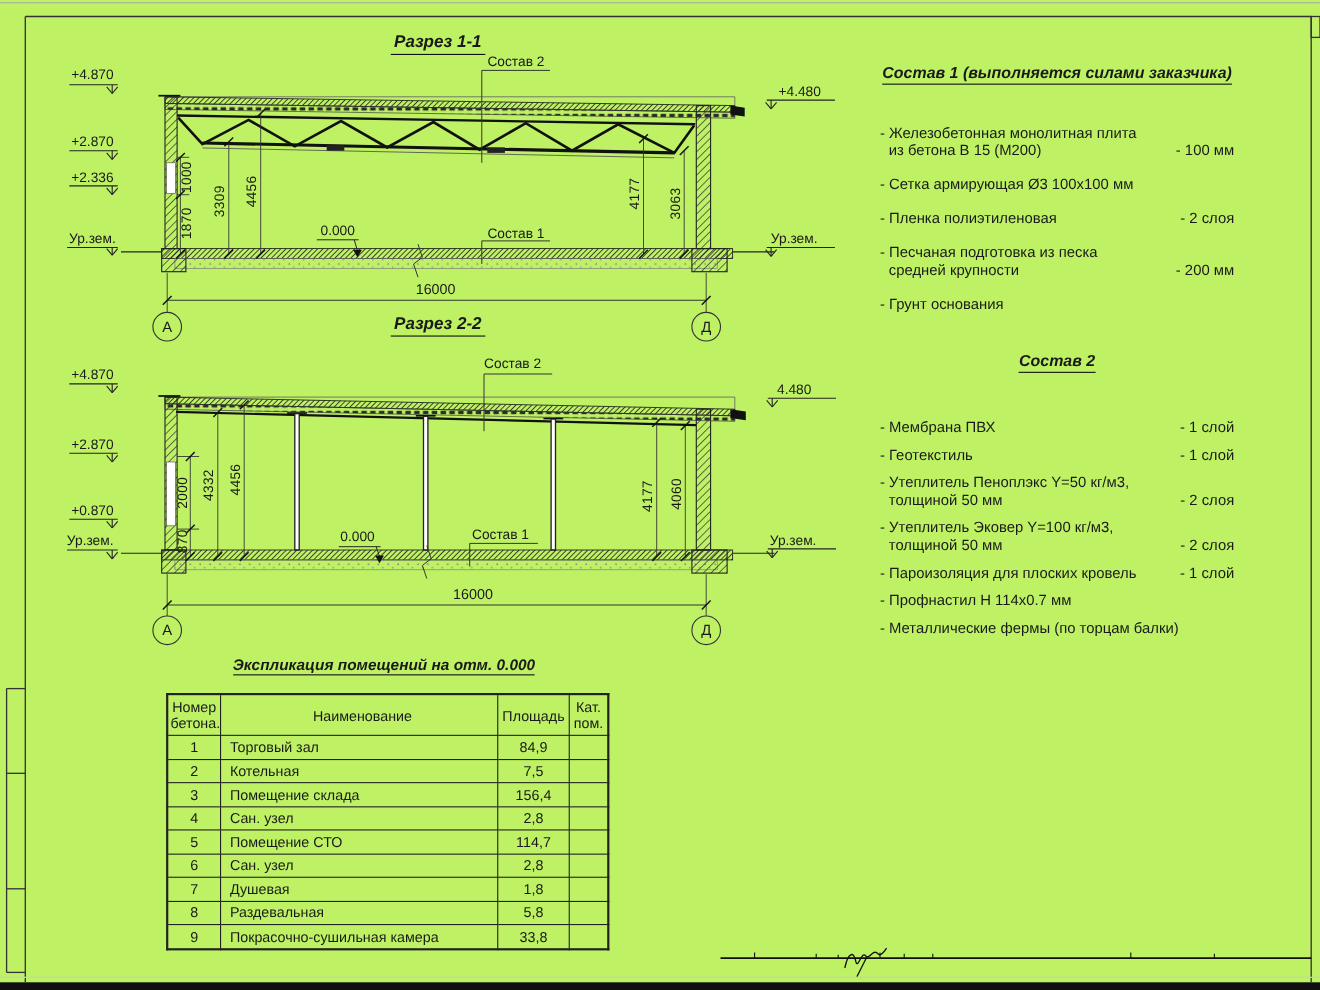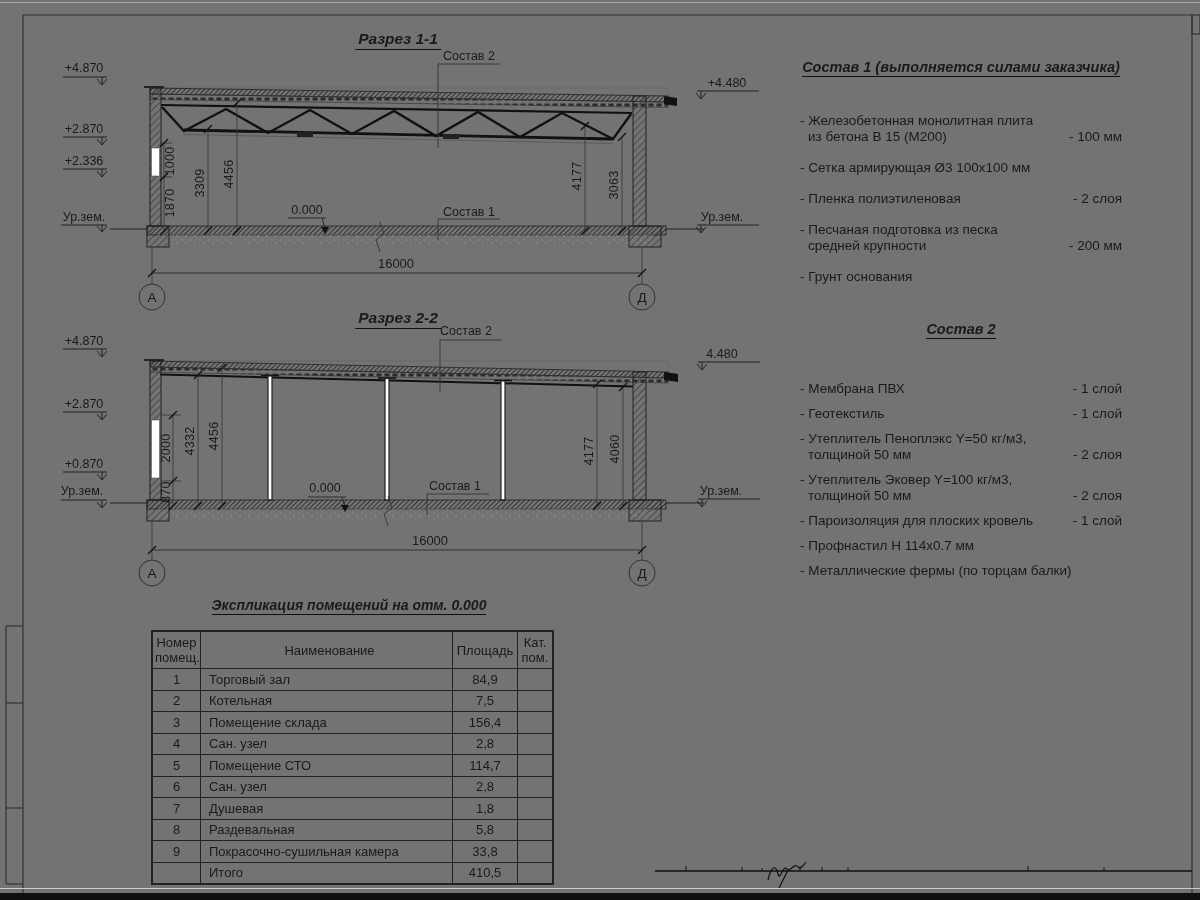--- a/index.html
+++ b/index.html
@@ -1,16 +1,16 @@
 <!DOCTYPE html>
 <html><head>
 <meta charset="utf-8">
 <style>
   html,body{margin:0;padding:0;background:#e8e8e8;}
-  .sheet{position:relative;width:1200px;height:900px;background:#737373;overflow:hidden;
+  .sheet{position:relative;width:1200px;height:900px;background:#bef264;overflow:hidden;
          font-family:"Liberation Sans",sans-serif;color:#1a1a1a;}
   svg.linework{position:absolute;left:0;top:0;}
   .lbl{position:absolute;transform:translate(-50%,-50%);font-size:12.5px;white-space:nowrap;color:#1a1a1a;}
   .lbl.big{font-size:13px;margin-left:32px;}
   .rot{position:absolute;transform:translate(-50%,-50%) rotate(-90deg);font-size:12.5px;white-space:nowrap;letter-spacing:.3px;}
   .sec-title{position:absolute;transform:translate(-50%,-50%);font-size:15.5px;font-weight:bold;font-style:italic;
              border-bottom:1.4px solid #111;padding:0 3px 1px 3px;white-space:nowrap;}
   .axis{position:absolute;transform:translate(-50%,-50%);font-size:13.5px;white-space:nowrap;}
   .panel{position:absolute;width:322px;}
   .panel .p-title{text-align:center;}
@@ -305,21 +305,21 @@
 <div class="rot" style="left:170px;top:161px;">1000</div>
 <div class="rot" style="left:170px;top:203px;">1870</div>
 <div class="rot" style="left:200px;top:183px;">3309</div>
 <div class="rot" style="left:229px;top:174px;">4456</div>
 <div class="rot" style="left:577px;top:176px;">4177</div>
 <div class="rot" style="left:614px;top:185px;">3063</div>
 <div class="lbl big" style="left:364px;top:263px;">16000</div>
 <div class="axis" style="left:152px;top:297px;">А</div>
 <div class="axis" style="left:642px;top:297px;">Д</div>
 
-<div class="sec-title" style="left:398px;top:319px;">Разрез 2-2</div>
+<div class="sec-title" style="left:398px;top:296px;">Разрез 2-2</div>
 <div class="lbl" style="left:466px;top:331px;">Состав 2</div>
 <div class="lbl" style="left:455px;top:486px;">Состав 1</div>
 <div class="lbl" style="left:325px;top:488px;">0.000</div>
 <div class="lbl" style="left:84px;top:341px;">+4.870</div>
 <div class="lbl" style="left:84px;top:404px;">+2.870</div>
 <div class="lbl" style="left:84px;top:464px;">+0.870</div>
 <div class="lbl" style="left:82px;top:491px;">Ур.зем.</div>
 <div class="lbl" style="left:722px;top:354px;">4.480</div>
 <div class="lbl" style="left:721px;top:491px;">Ур.зем.</div>
 <div class="rot" style="left:166px;top:448px;">2000</div>
@@ -421,21 +421,21 @@
           <div class="l2"></div>
         </div>
     <div class="sv-val"></div>
   </div>
 </div>
 
 <div class="tbl-title"><span>Экспликация помещений на отм. 0.000</span></div>
 <table class="rooms">
   <thead>
     <tr>
-      <th class="c-num">Номер помещ.</th>
+      <th class="c-num">Номер бетона.</th>
       <th class="c-name" style="text-align:center;padding-left:2px;">Наименование</th>
       <th class="c-area">Площадь</th>
       <th class="c-cat">Кат. пом.</th>
     </tr>
   </thead>
   <tbody>
     <tr>
           <td class="c-num">1</td>
           <td class="c-name">Торговый зал</td>
           <td class="c-area">84,9</td>
@@ -482,22 +482,16 @@
           <td class="c-name">Раздевальная</td>
           <td class="c-area">5,8</td>
           <td class="c-cat"></td>
         </tr>
     <tr>
           <td class="c-num">9</td>
           <td class="c-name">Покрасочно-сушильная камера</td>
           <td class="c-area">33,8</td>
           <td class="c-cat"></td>
         </tr>
-    <tr>
-          <td class="c-num"></td>
-          <td class="c-name">Итого</td>
-          <td class="c-area">410,5</td>
-          <td class="c-cat"></td>
-        </tr>
   </tbody>
 </table>
 
 </div>
 
 </body></html>

